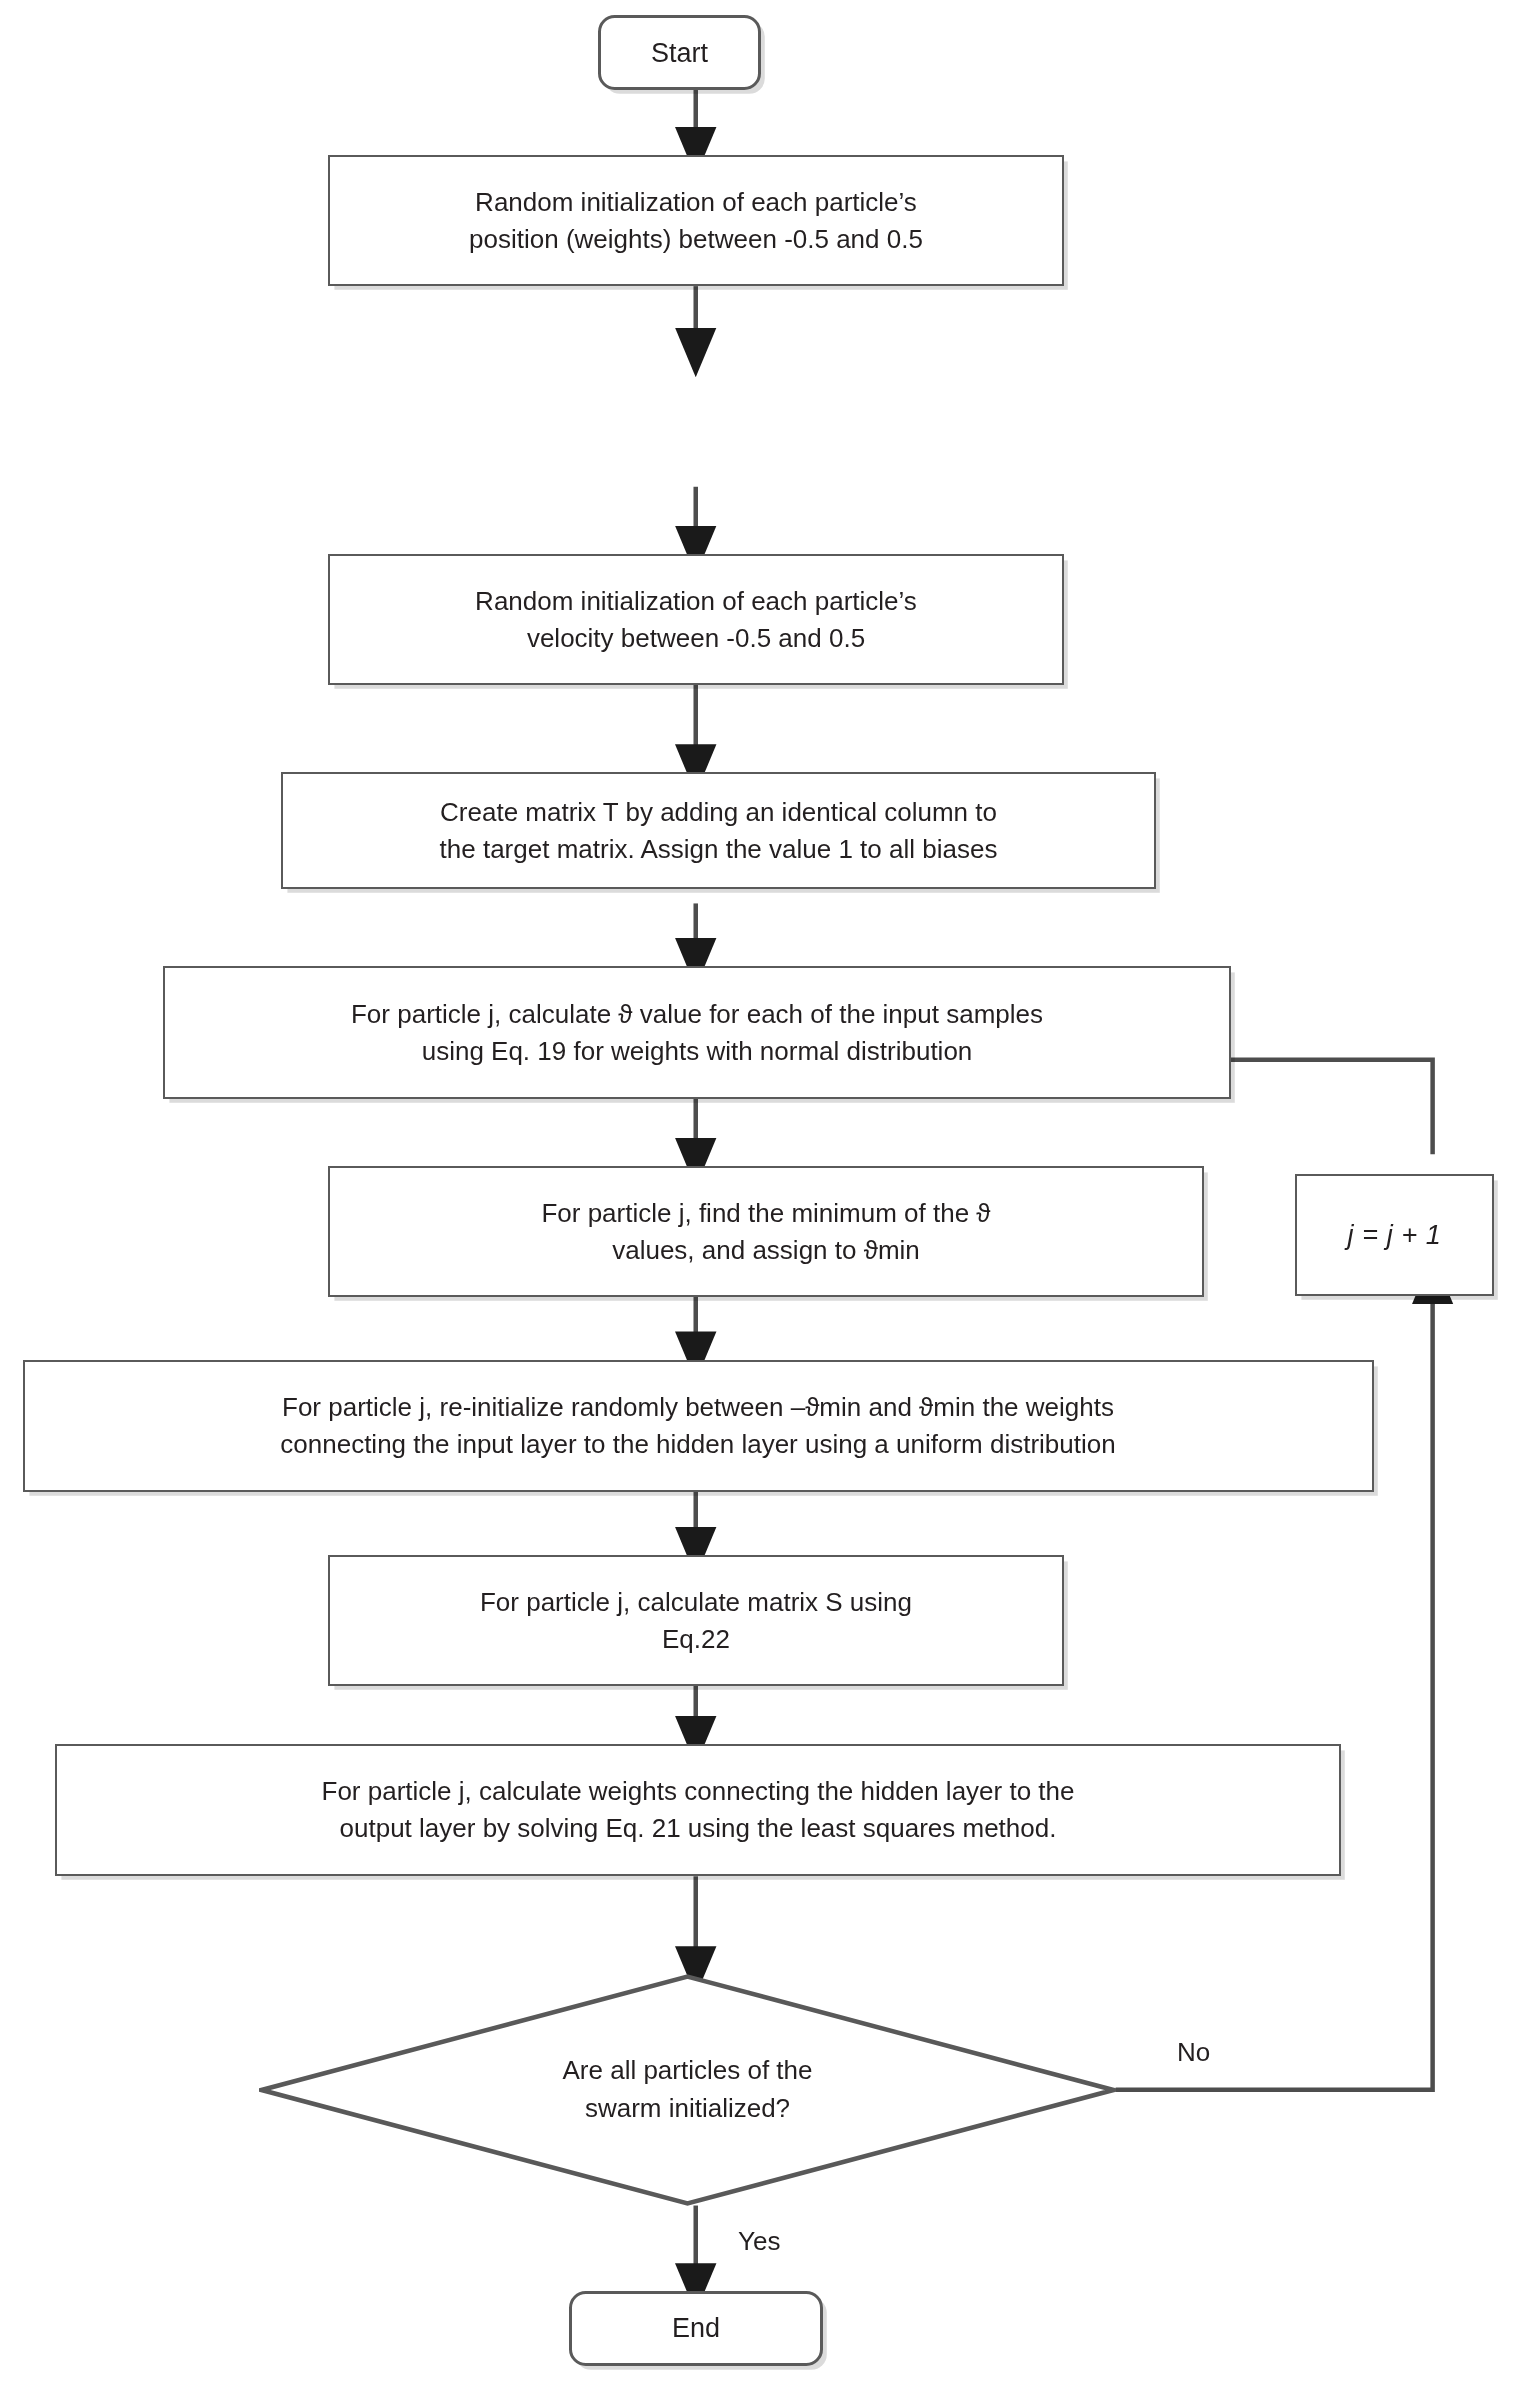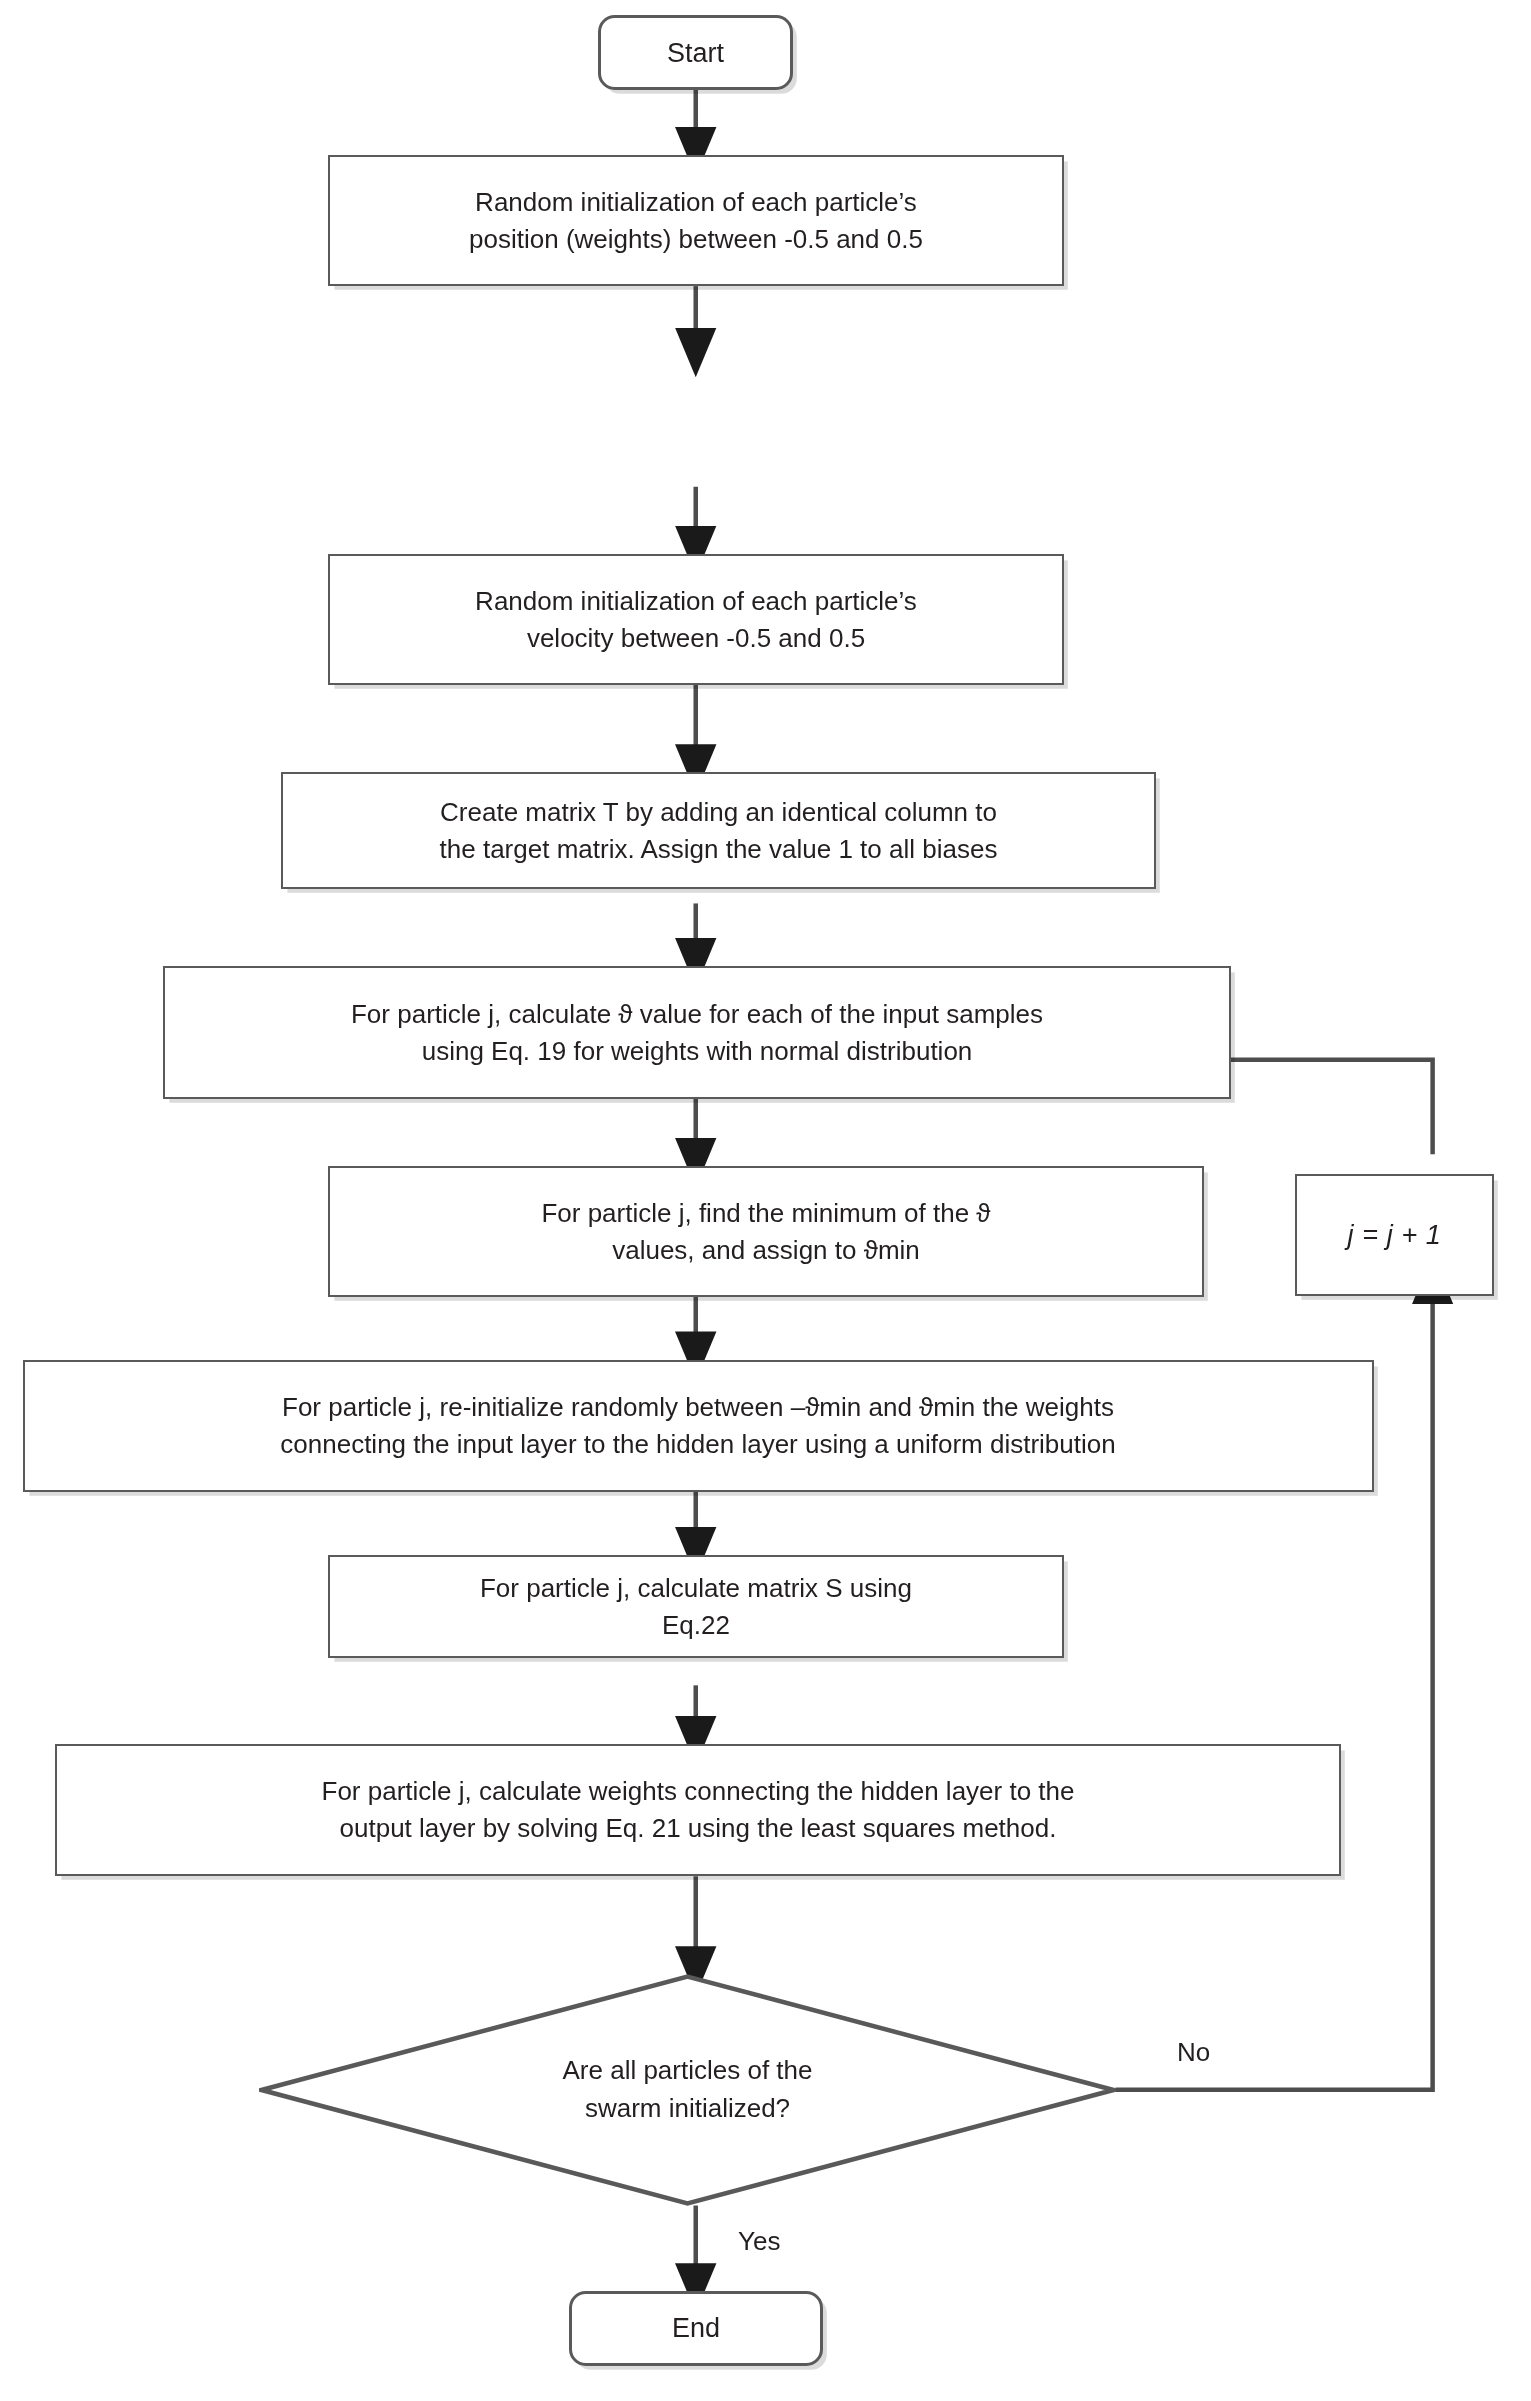--- a/index.html
+++ b/index.html
@@ -125,21 +125,21 @@
       <line x1="1082" y1="3430" x2="1082" y2="3563"></line>
     </g>
 
     <g stroke="#4d4d4d" stroke-width="7" fill="none">
       <path d="M1735,3250 L2228,3250 L2228,1985" marker-end="url(#arw)"></path>
 
       <path d="M2228,1795 L2228,1648 L1670,1648" marker-end="url(#arw)"></path>
     </g>
   </svg>
 
-  <div class="node terminal" style="left:598px; top:15.4px; width:195px; height:75px;text-align:center;">
+  <div class="node terminal" style="left:598px; top:15.4px; width:163px; height:75px;text-align:center;">
     <span class="txt">Start</span>
   </div>
 
   <div class="node" style="left:328px; top:155px; width:736px; height:131px;">
     <span class="txt">Random initialization of each particle’s
 position (weights) between -0.5 and 0.5</span>
   </div>
 
 
   <div class="node" style="left:328px; top:554px; width:736px; height:131px;">
@@ -160,21 +160,21 @@
   <div class="node" style="left:328px; top:1166px; width:876px; height:131px;justify-content:flex-end;">
     <span class="txt">For particle j, find the minimum of the ϑ
 values, and assign to ϑmin</span>
   </div>
 
   <div class="node" style="left:22.5px; top:1360px; width:1351px; height:132px;">
     <span class="txt">For particle j, re-initialize randomly between –ϑmin and ϑmin the weights
 connecting the input layer to the hidden layer using a uniform distribution</span>
   </div>
 
-  <div class="node" style="left:328px; top:1555px; width:736px; height:103px;">
+  <div class="node" style="left:328px; top:1555px; width:736px; height:131px;">
     <span class="txt">For particle j, calculate matrix S using
 Eq.22</span>
   </div>
 
   <div class="node" style="left:55px; top:1744px; width:1286px; height:132px;">
     <span class="txt">For particle j, calculate weights connecting the hidden layer to the
 output layer by solving Eq. 21 using the least squares method.</span>
   </div>
 
   <div class="node loopcounter" style="left:1295px; top:1154px; width:199px; height:122px;">

